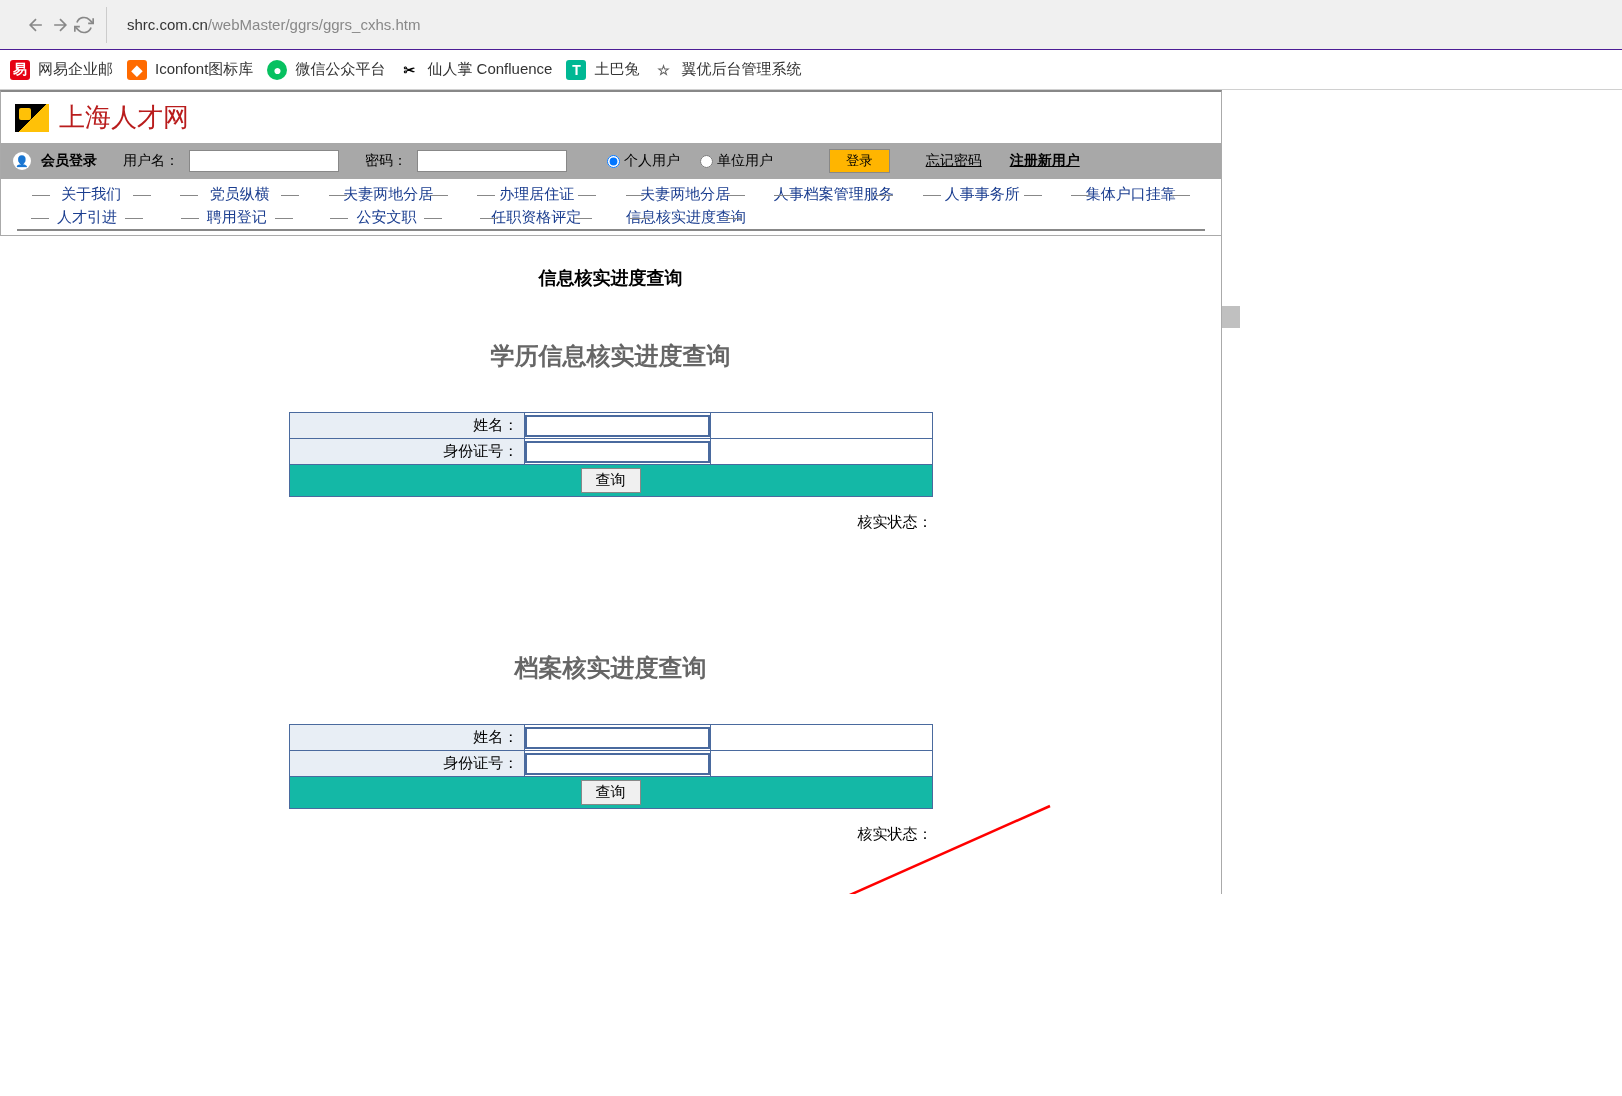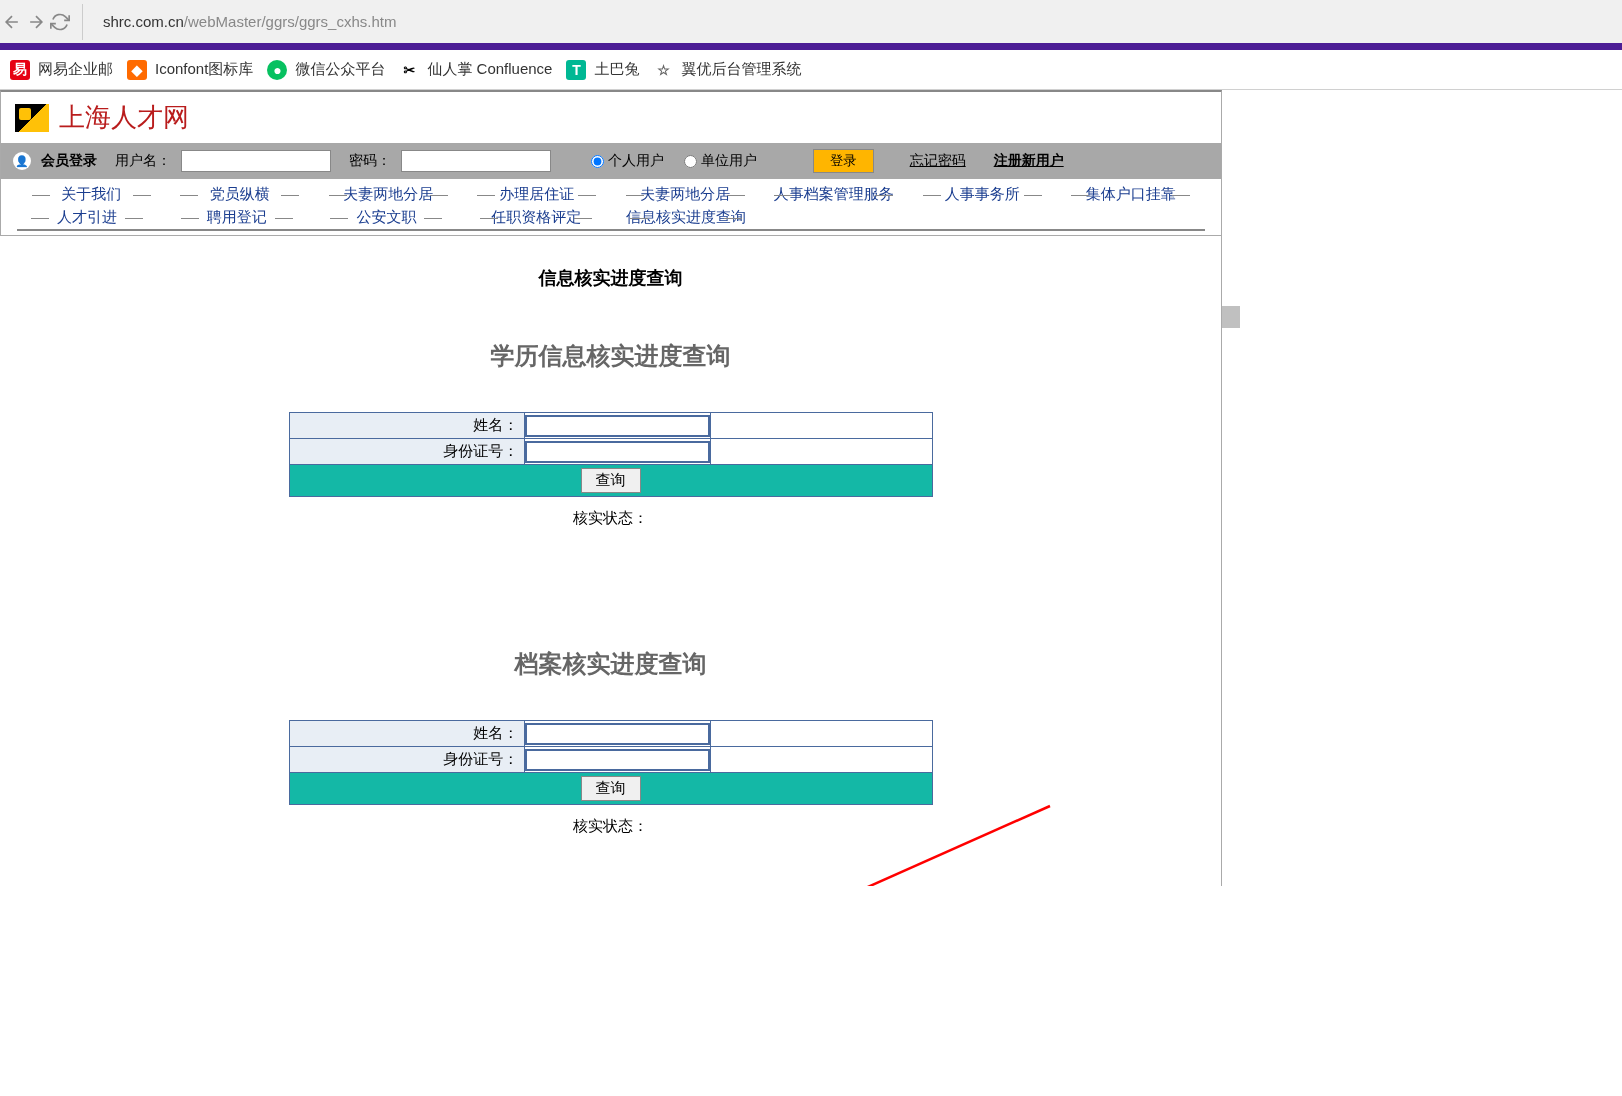--- a/index.html
+++ b/index.html
@@ -1,19 +1,19 @@
 <!DOCTYPE html>
 <html><head>
   <meta charset="utf-8">
   <style>
     * { margin: 0; padding: 0; box-sizing: border-box; }
     body { font-family: "Microsoft YaHei", Arial, sans-serif; font-size: 14px; background: #fff; }
     
     
-    .browser-chrome { height: 50px; background: #f0f0f0; border-bottom: 7px solid #4c1d95; display: flex; align-items: center; padding: 0 0; }
+    .browser-chrome { height: 50px; background: #f0f0f0; border-bottom: 1px solid #4c1d95; display: flex; align-items: center; padding: 0 24px; }
     .nav-btn { width: 24px; height: 24px; display: flex; align-items: center; justify-content: center; color: #888; cursor: pointer; }
     .nav-btn svg { width: 20px; height: 20px; }
     .url-bar { flex: 1; display: flex; align-items: center; border-left: 1px solid #ccc; padding-left: 20px; margin-left: 10px; height: 36px; }
     .url-text { color: #333; font-size: 15px; }
     .url-domain { color: #333; }
     .url-path { color: #888; }
     
     
     .bookmarks-bar { height: 40px; background: #fff; border-bottom: 1px solid #d0d0d0; display: flex; align-items: center; padding: 0 10px; gap: 14px; }
     .bookmark-item { display: flex; align-items: center; gap: 8px; font-size: 15px; color: #333; cursor: pointer; }
@@ -32,21 +32,21 @@
     
     .site-header { display: flex; align-items: center; padding: 8px 14px; }
     .site-logo { width: 34px; height: 28px; background: linear-gradient(135deg, #000 50%, #ffc107 50%); margin-right: 10px; position: relative; }
     .site-logo::after { content: ''; position: absolute; top: 4px; left: 4px; width: 12px; height: 12px; background: #ffc107; border-radius: 2px; }
     .site-title { font-size: 26px; font-family: "SimSun", serif; color: #b91c1c; }
     
     
     .login-bar { background: #a8a8a8; display: flex; align-items: center; padding: 6px 12px; gap: 10px; color: #000; font-size: 14px; }
     .login-icon { width: 18px; height: 18px; background: #fff; border-radius: 50%; display: flex; align-items: center; justify-content: center; color: #a8a8a8; font-size: 11px; }
     .login-title { font-weight: bold; }
-    .login-label { margin-left: 8px; }
+    .login-label { margin-left: 16px; }
     .login-input { width: 150px; height: 22px; border: 1px solid #888; padding: 0 4px; }
     .radio-group { display: flex; align-items: center; gap: 4px; margin-left: 30px; }
     .radio-group label { display: flex; align-items: center; gap: 4px; margin-right: 16px; }
     .login-btn { background: #ffb500; border: 1px solid #888; padding: 2px 16px; margin-left: 30px; cursor: pointer; }
     .forgot-link { margin-left: 26px; color: #000; }
     .register-link { margin-left: 18px; font-weight: bold; color: #000; }
     
     
     .nav-menu { background: #fff; padding: 4px 16px; }
     .nav-row { display: flex; }
@@ -63,21 +63,21 @@
     
     .form-table { margin: 0 auto 12px; border-collapse: collapse; width: 644px; }
     .form-table td { border: 1px solid #4a6a9e; padding: 3px 6px; background: #e8eef5; font-size: 15px; }
     .form-table td.label-cell { width: 236px; text-align: right; }
     .form-table td.input-cell { width: 186px; background: #fff; padding: 0; }
     .form-table td.input-cell input { width: 100%; height: 22px; border: 2px solid #4a6a9e; padding: 0 4px; background: #fff; }
     .form-table td.spacer-cell { width: 222px; background: #fff; }
     .form-table td.submit-row { text-align: center; background: #14b8a6; }
     .query-btn { padding: 2px 14px; border: 1px solid #888; background: #f0f0f0; cursor: pointer; font-size: 15px; }
     
-    .status-text { width: 644px; margin: 8px auto 120px; font-size: 15px; text-align: center; }
+    .status-text { width: 644px; margin: 16px auto 120px; font-size: 15px; text-align: right; }
     
     
     .red-arrow { position: absolute; left: 760px; top: 560px; width: 300px; height: 140px; pointer-events: none; }
     
     
     .scrollbar-track { position: absolute; right: -18px; top: 0; width: 18px; height: 100%; }
     .scrollbar-thumb { position: absolute; top: 216px; right: 0; width: 18px; height: 22px; background: #c0c0c0; }
   </style>
 </head>
 <body>

